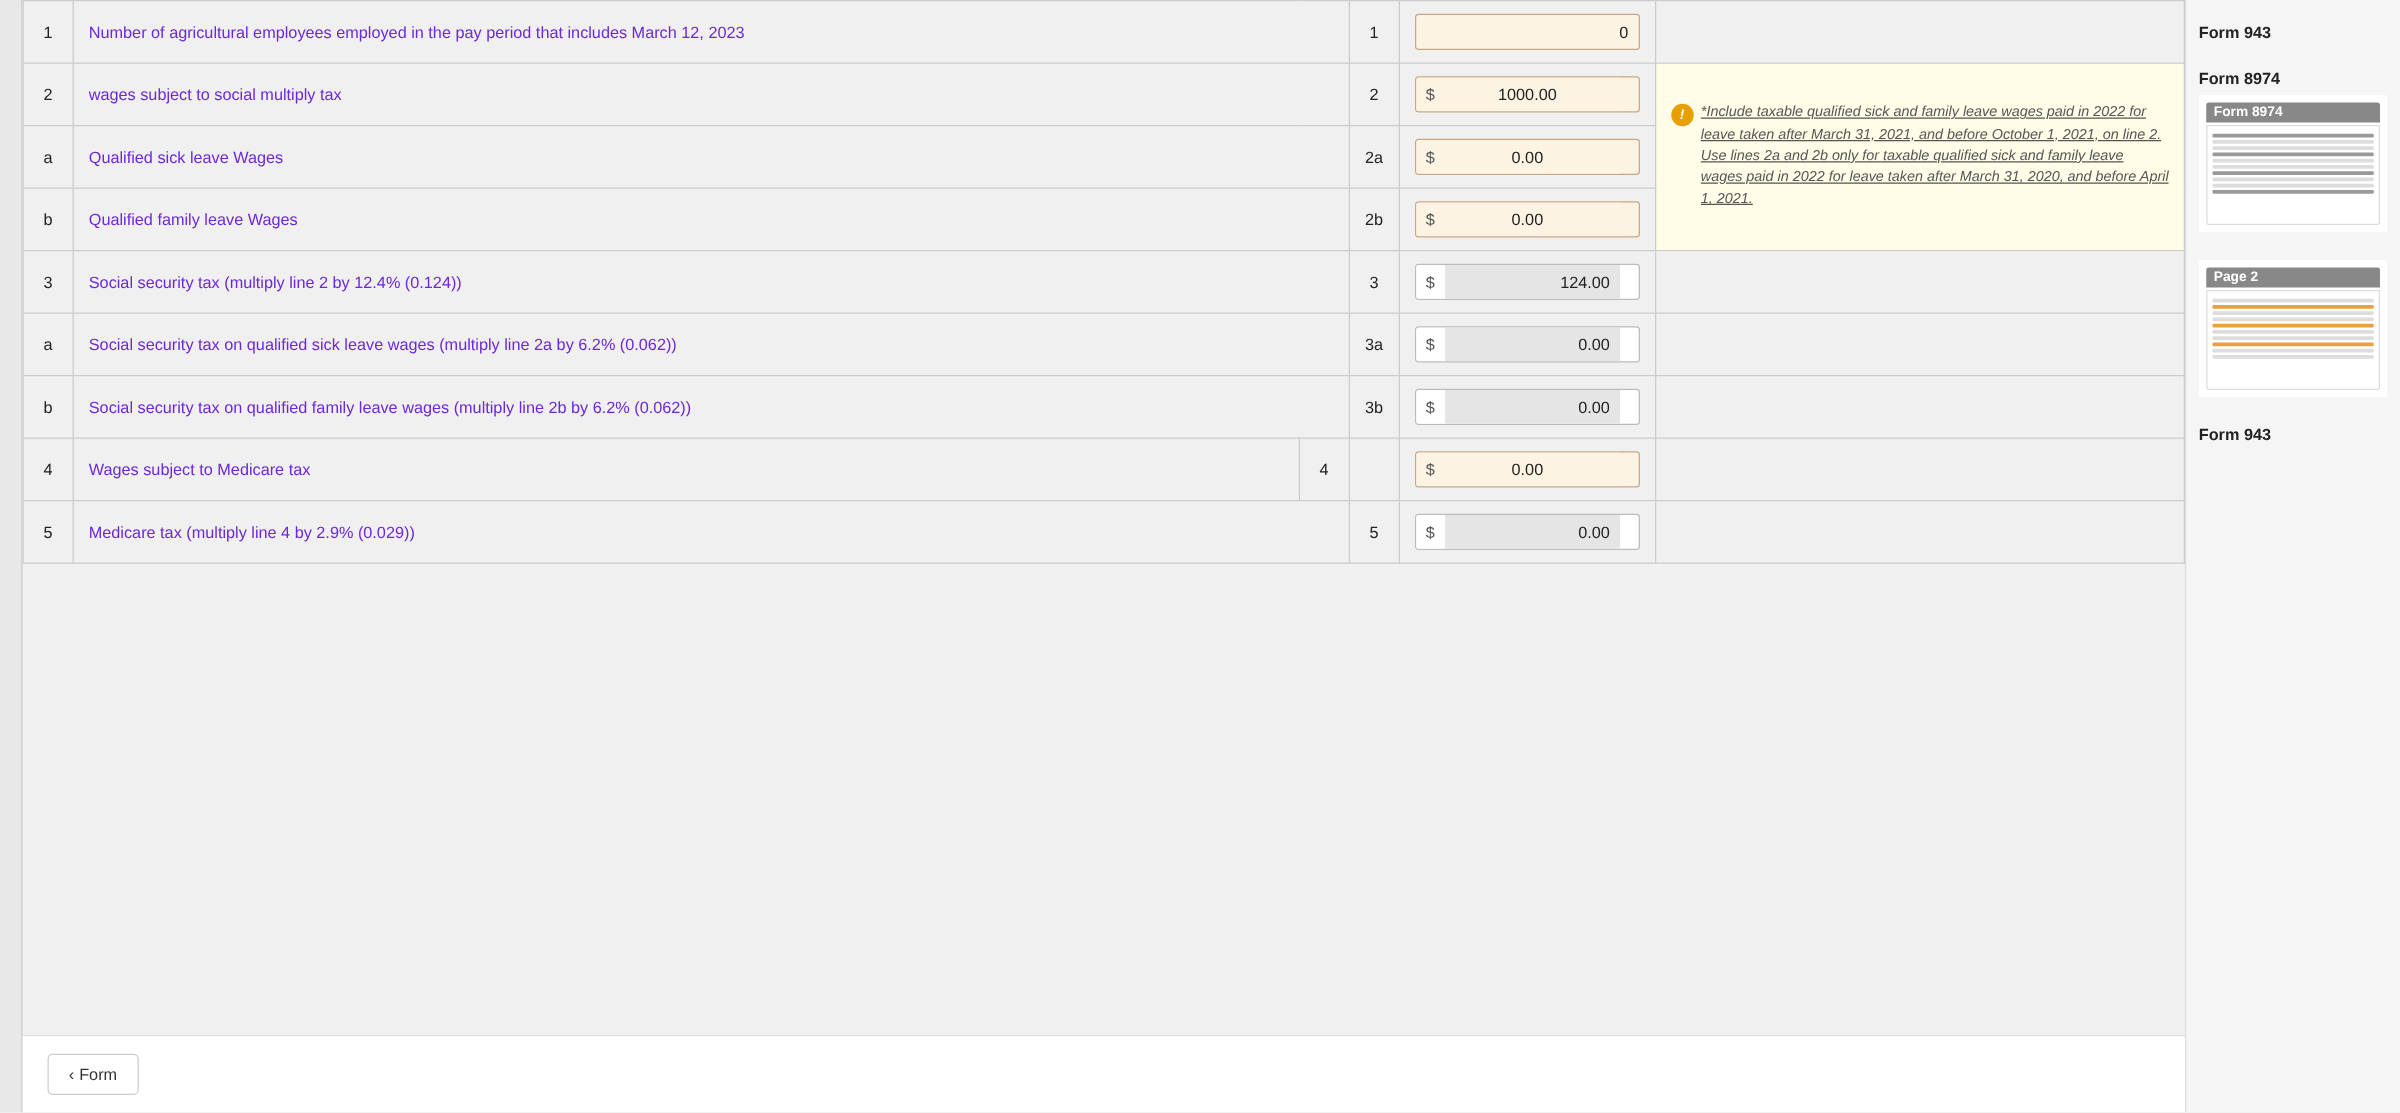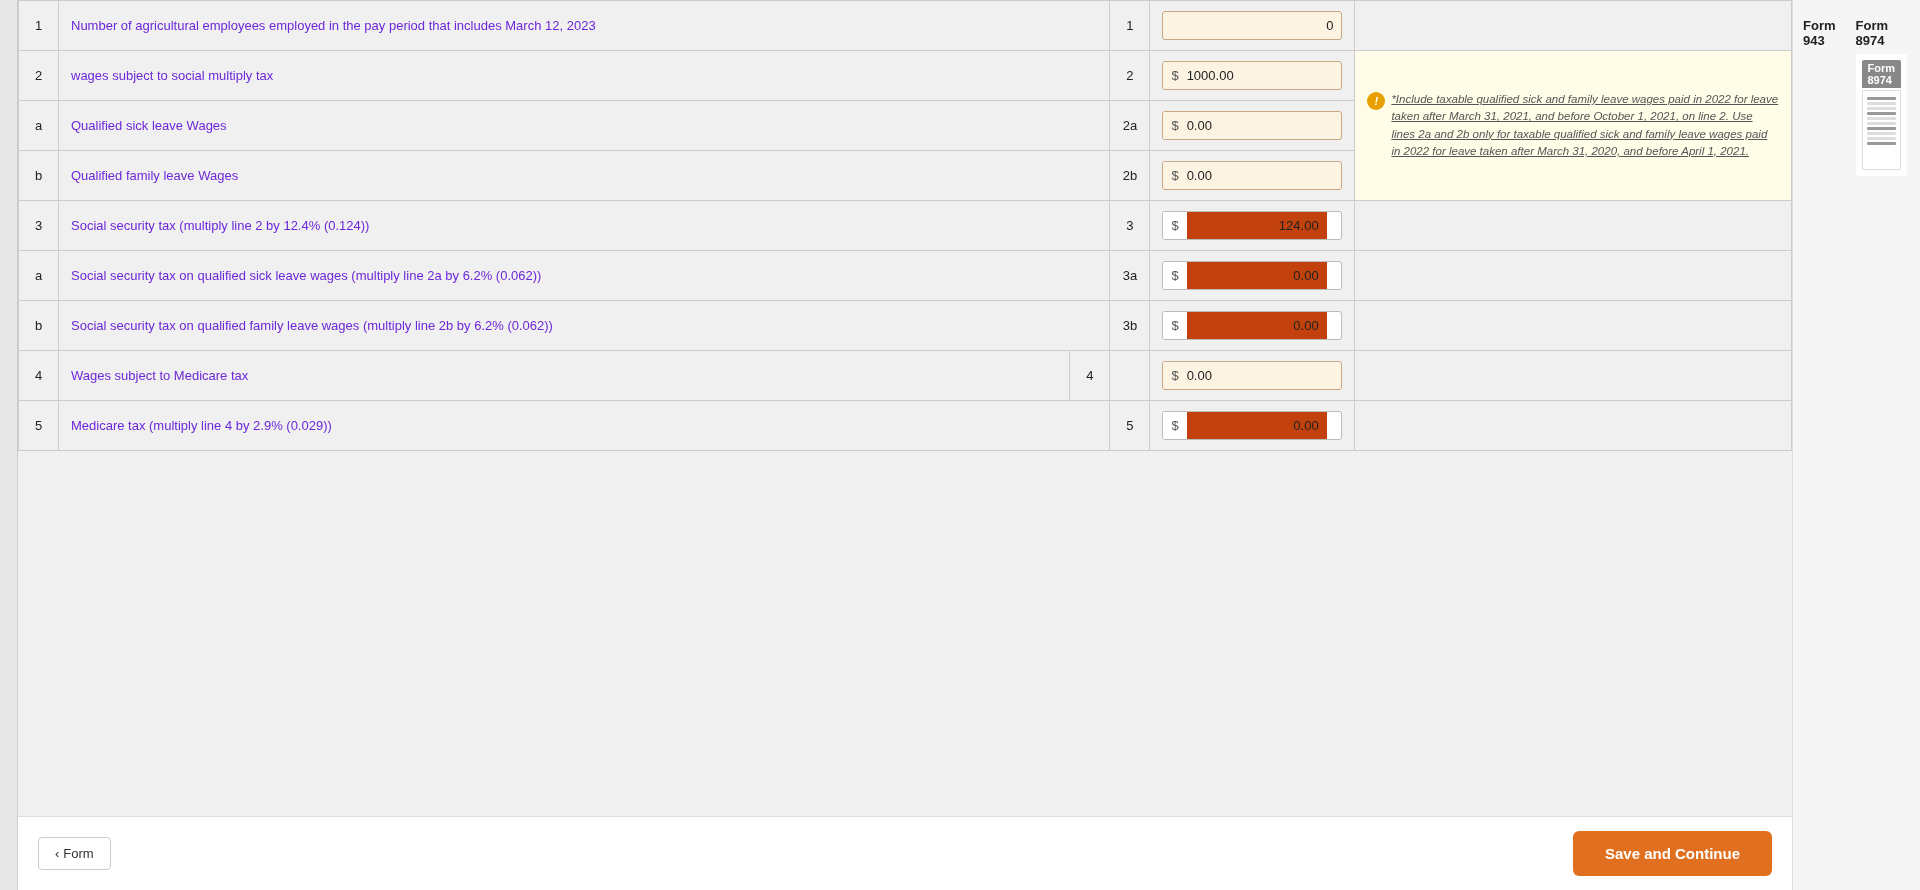--- a/index.html
+++ b/index.html
@@ -62,21 +62,21 @@
       padding: 6px 8px;
       color: #555;
       font-size: 13px;
       background: #fdf3e3;
     }
 
     .form-input {
       border: none;
       background: #fdf3e3;
       padding: 6px 8px 6px 0;
-      text-align: left;
+      text-align: center;
       width: 140px;
       font-size: 13px;
       color: #222;
       outline: none;
     }
 
     .plain-input {
       border: 1px solid #c8a882;
       background: #fdf3e3;
       padding: 6px 8px;
@@ -92,21 +92,21 @@
       display: flex;
       align-items: center;
       border: 1px solid #bbb;
       background: #fff;
       border-radius: 3px;
       overflow: hidden;
     }
 
     .readonly-input {
       border: none;
-      background: #c2410c;
+      background: #e5e5e5;
       padding: 6px 8px 6px 0;
       text-align: right;
       width: 140px;
       font-size: 13px;
       color: #222;
       outline: none;
     }
 
     .tooltip-cell {
       background: #fffde7;
@@ -137,27 +137,27 @@
 
     .tooltip-text {
       display: block;
       margin-left: 24px;
       line-height: 1.5;
       text-decoration: underline;
     }
 
     
     .sidebar {
-      width: 128px;
+      width: 172px;
       background: #f5f5f5;
       border-left: 1px solid #ddd;
       overflow-y: auto;
       padding: 10px 0;
       display: flex;
-      flex-direction: row;
+      flex-direction: column;
       gap: 0;
     }
 
     .sidebar-section {
       padding: 8px 10px;
     }
 
     .sidebar-title {
       font-size: 13px;
       font-weight: bold;
@@ -403,23 +403,20 @@
 
         </tbody>
       </table>
     </div>
 
     <div class="bottom-bar">
       <button class="back-button">
         <span>‹</span>
         <span>Form</span>
       </button>
-      <button class="save-continue-button">
-        <span>Save and Continue</span>
-      </button>
     </div>
   </div>
 
   <div class="sidebar">
     <div class="sidebar-section">
       <div class="sidebar-title">Form 943</div>
     </div>
 
     <div class="sidebar-section">
       <div class="sidebar-title">Form 8974</div>

